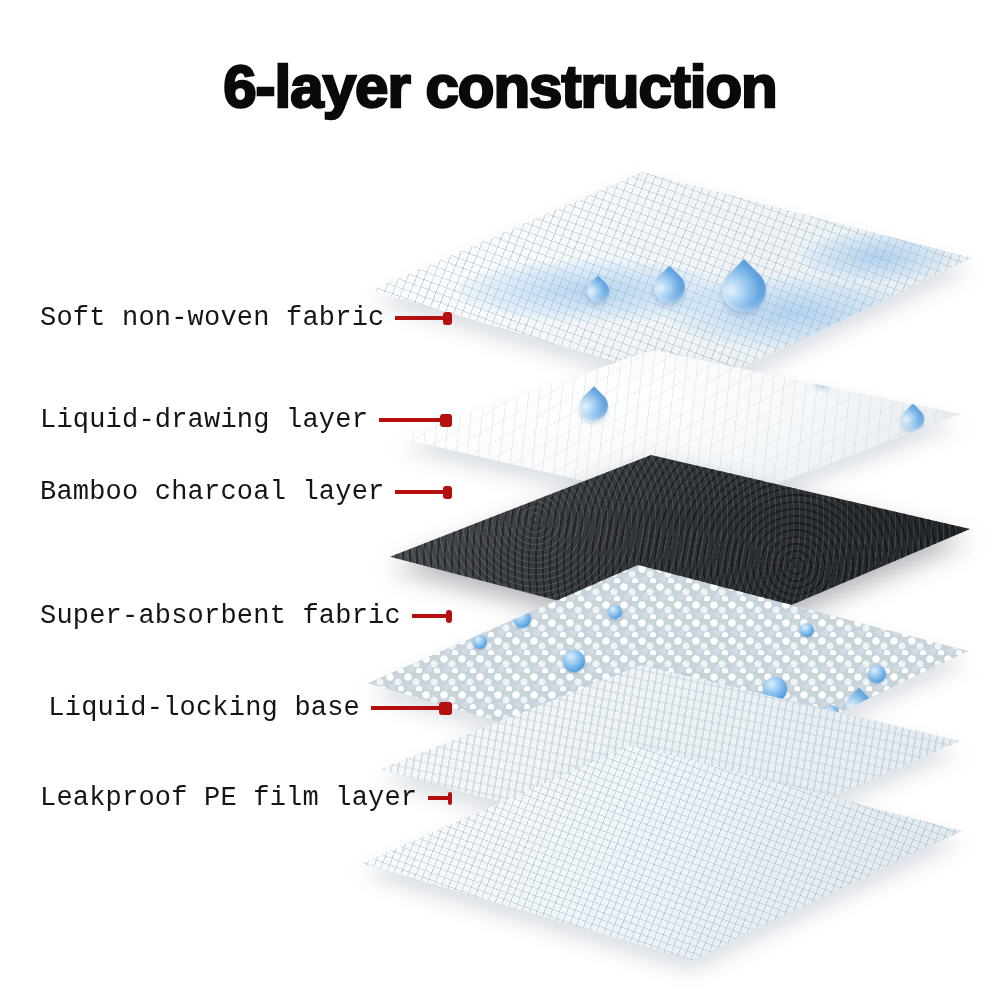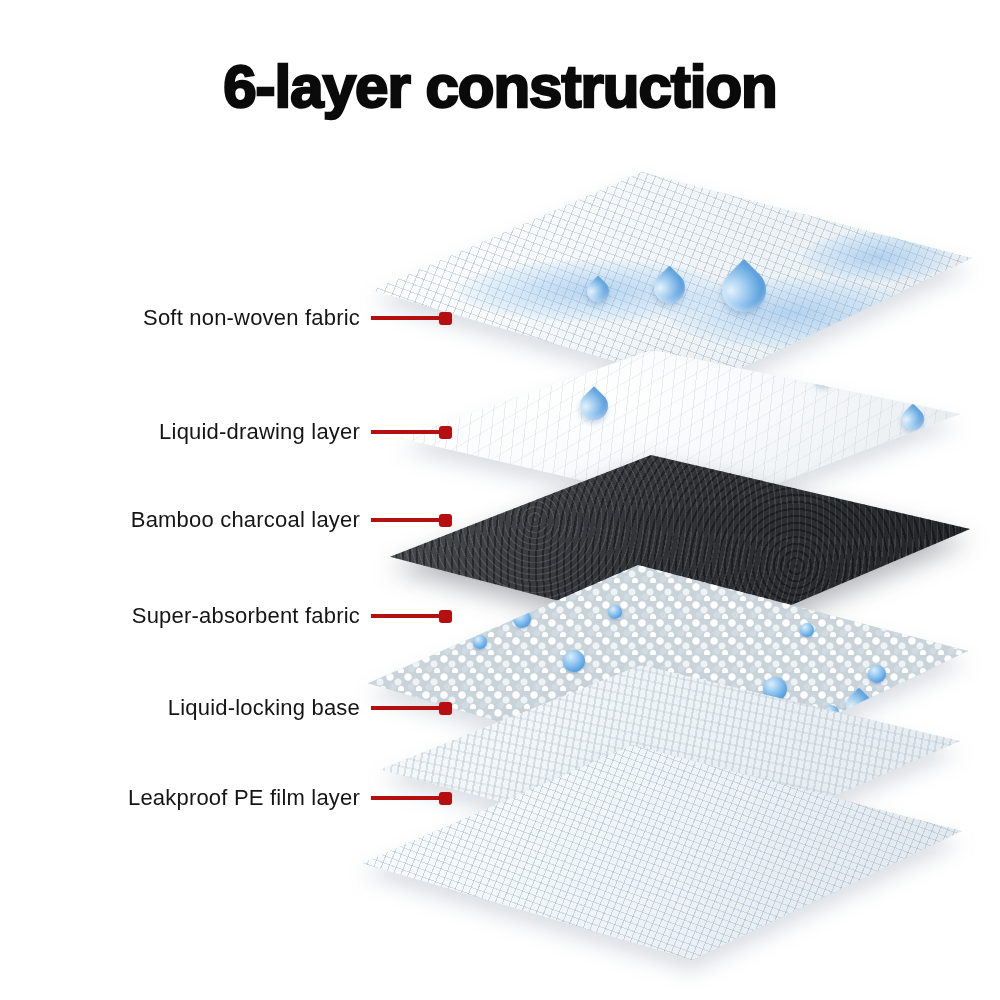--- a/index.html
+++ b/index.html
@@ -15,32 +15,32 @@
     -webkit-text-stroke: 2.4px var(--title-color, #0a0a0a);
   }
 
   
   .labels { position: absolute; left: 40px; top: 0; width: 412px; height: 1000px; }
   .label-row {
     position: absolute; right: 0; height: 40px; width: 100%;
     display: flex; align-items: center; justify-content: flex-end;
   }
   .label-text {
-    font-size: 22px; color: #151515; white-space: nowrap; letter-spacing: 0.2px;
+    font-size: 27px; color: #151515; white-space: nowrap; letter-spacing: 0.2px; font-family: Liberation Mono, monospace;
   }
   .leader-line {
     width: 68px; height: 4px; margin-left: 11px;
     background: var(--accent, #b50f0f);
   }
   .leader-dot {
     width: 13px; height: 13px; margin-left: 0px;
     background: var(--accent, #b50f0f);
     border-radius: 3px;
   }
-  .row-1 { top: 298px; } .row-2 { top: 412px; } .row-3 { top: 500px; }
+  .row-1 { top: 298px; } .row-2 { top: 400px; } .row-3 { top: 472px; }
   .row-4 { top: 596px; } .row-5 { top: 688px; } .row-6 { top: 778px; }
 
   
   .stack { position: absolute; left: 0; top: 0; width: 1000px; height: 1000px; }
   .layer {
     position: absolute;
     clip-path: polygon(0% 55%, 45% 0%, 100% 40%, 55% 100%);
     box-shadow: inset 0 0 0 1px rgba(150,165,180,.30);
   }
   .layer-wrap { position: absolute; filter: drop-shadow(0 12px 10px rgba(90,110,130,.22)); }

